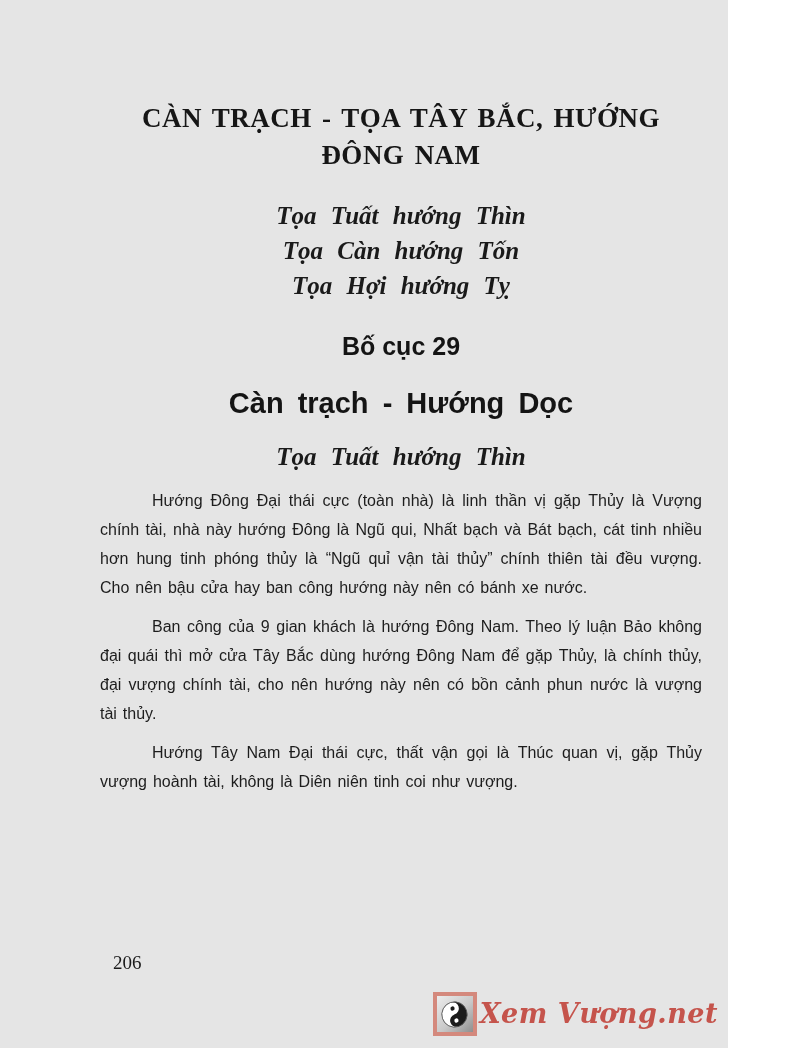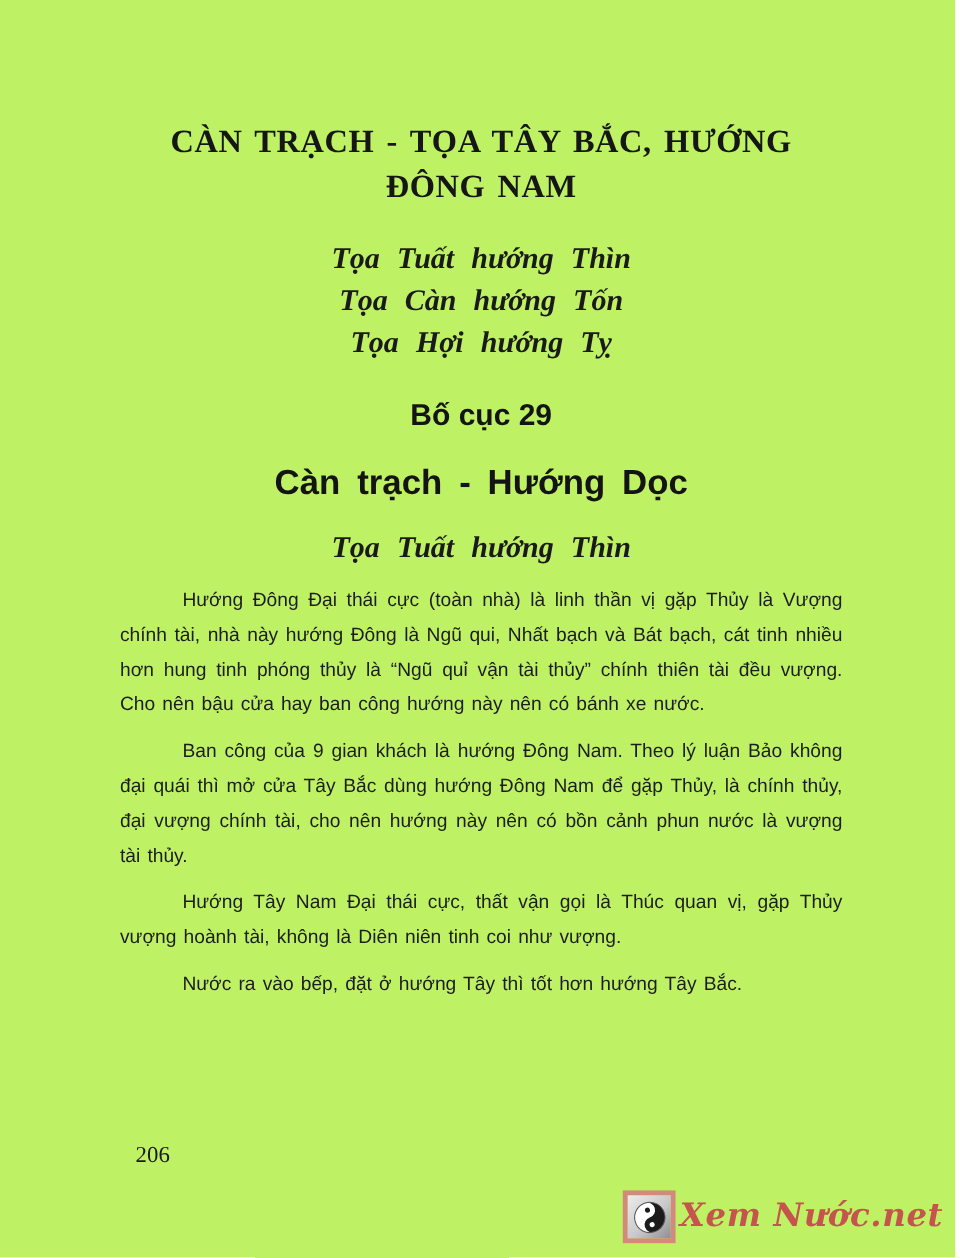--- a/index.html
+++ b/index.html
@@ -2,23 +2,23 @@
 <html><head>
 <meta charset="utf-8">
 <style>
   html, body {
     margin: 0;
     padding: 0;
     background: #ffffff;
   }
   .page {
     position: relative;
-    width: 796px;
+    width: 728px;
     height: 1048px;
-    background: #bef264;
+    background: #e5e5e5;
     overflow: hidden;
     font-family: "Liberation Sans", sans-serif;
     color: #1d1d1d;
   }
   .content {
     position: absolute;
     left: 100px;
     top: 0;
     width: 602px;
   }
@@ -145,34 +145,33 @@
     </div>
 
     <h2 class="section-label">Bố cục 29</h2>
     <h2 class="section-title">Càn trạch - Hướng Dọc</h2>
     <p class="section-subtitle">Tọa Tuất hướng Thìn</p>
 
     <div class="body-text">
       <p class="para">Hướng Đông Đại thái cực (toàn nhà) là linh thần vị gặp Thủy là Vượng chính tài, nhà này hướng Đông là Ngũ qui, Nhất bạch và Bát bạch, cát tinh nhiều hơn hung tinh phóng thủy là “Ngũ quỉ vận tài thủy” chính thiên tài đều vượng. Cho nên bậu cửa hay ban công hướng này nên có bánh xe nước.</p>
       <p class="para">Ban công của 9 gian khách là hướng Đông Nam. Theo lý luận Bảo không đại quái thì mở cửa Tây Bắc dùng hướng Đông Nam để gặp Thủy, là chính thủy, đại vượng chính tài, cho nên hướng này nên có bồn cảnh phun nước là vượng tài thủy.</p>
       <p class="para">Hướng Tây Nam Đại thái cực, thất vận gọi là Thúc quan vị, gặp Thủy vượng hoành tài, không là Diên niên tinh coi như vượng.</p>
-      <p class="para">Nước ra vào bếp, đặt ở hướng Tây thì tốt hơn hướng Tây Bắc.</p>
     </div>
 
   </div>
 
   <div class="page-number">206</div>
 
   <div class="watermark">
     <span class="yy-box">
       <svg width="27" height="27" viewBox="0 0 64 64" aria-hidden="true">
         <circle cx="32" cy="32" r="30" fill="#1b1b1b"></circle>
         <path d="M32,2 A30,30 0 0 0 32,62 Z" fill="#ffffff"></path>
         <circle cx="32" cy="17" r="15" fill="#ffffff"></circle>
         <circle cx="32" cy="47" r="15" fill="#1b1b1b"></circle>
         <circle cx="32" cy="17" r="5" fill="#1b1b1b"></circle>
         <circle cx="32" cy="47" r="5" fill="#ffffff"></circle>
         <circle cx="32" cy="32" r="30" fill="none" stroke="#5a5a5a" stroke-width="2"></circle>
       </svg>
     </span>
-    <span class="wm-text">Xem Nước.net</span>
+    <span class="wm-text">Xem Vượng.net</span>
   </div>
 </div>
 
 </body></html>

